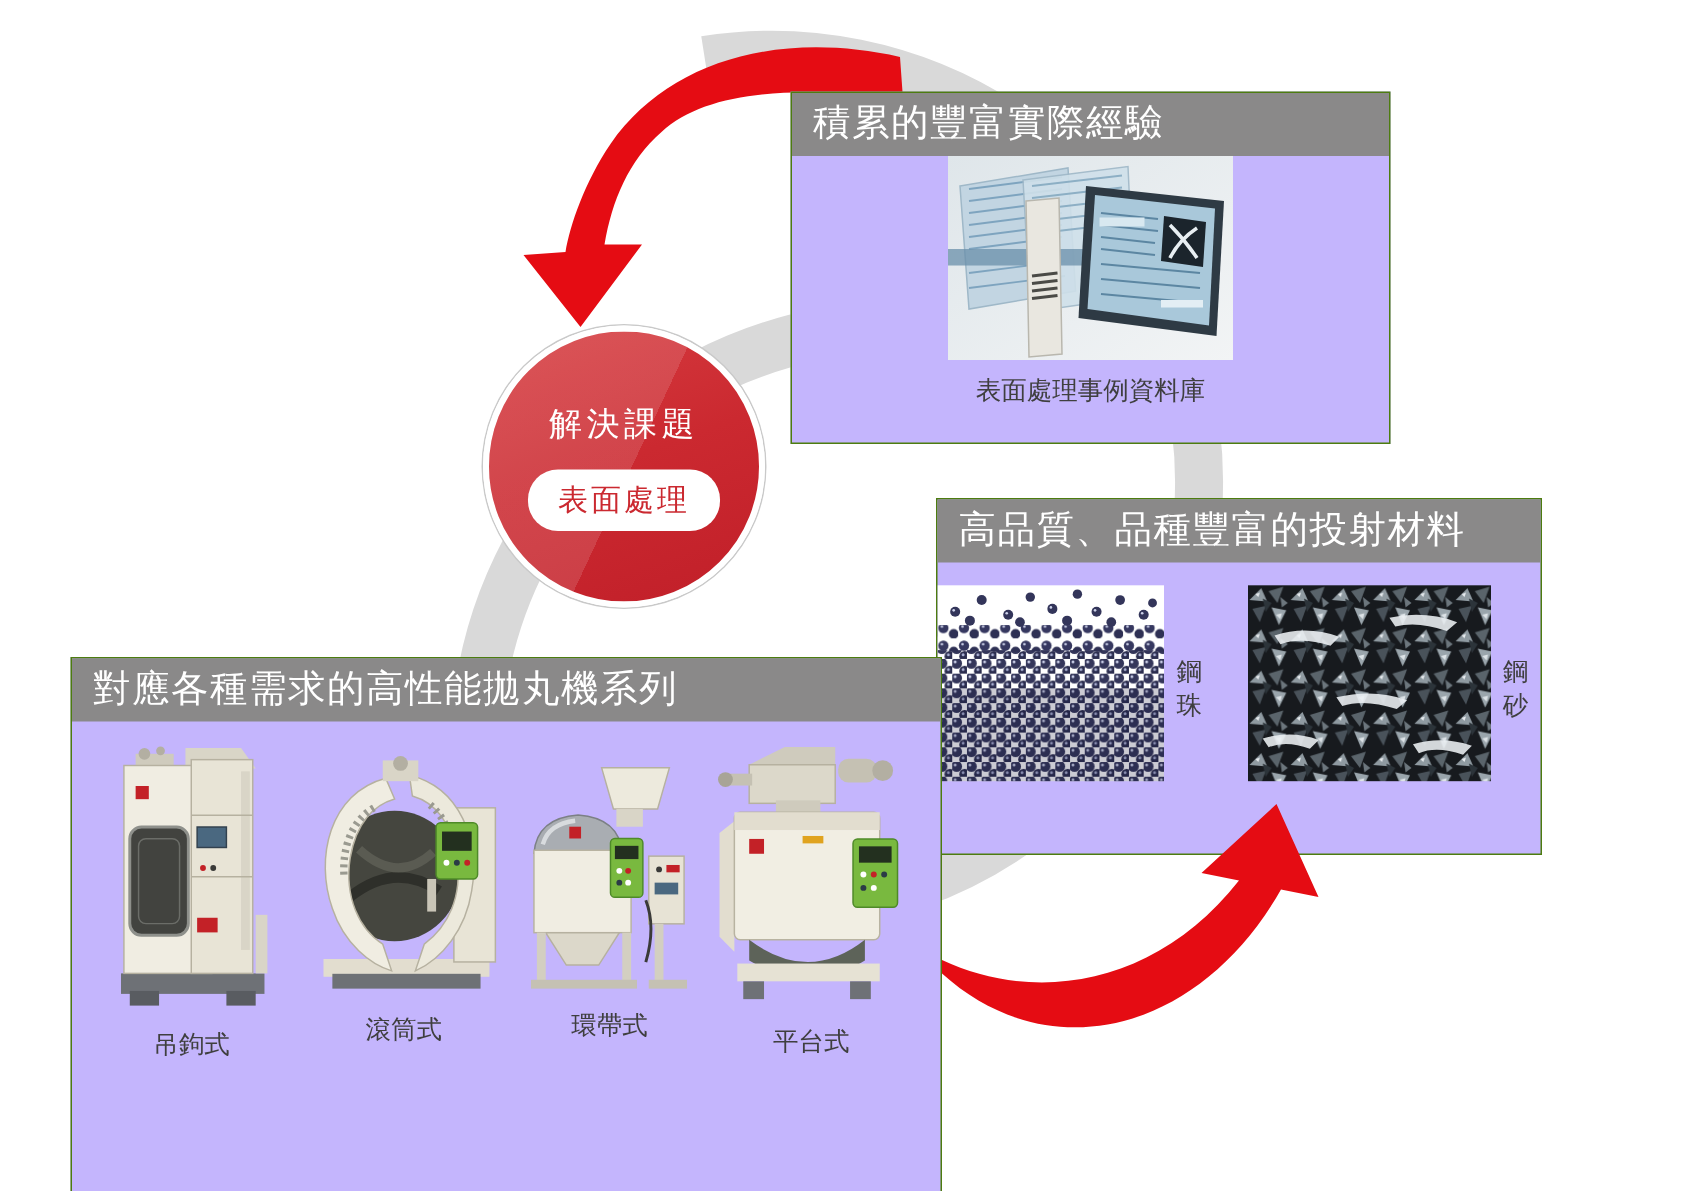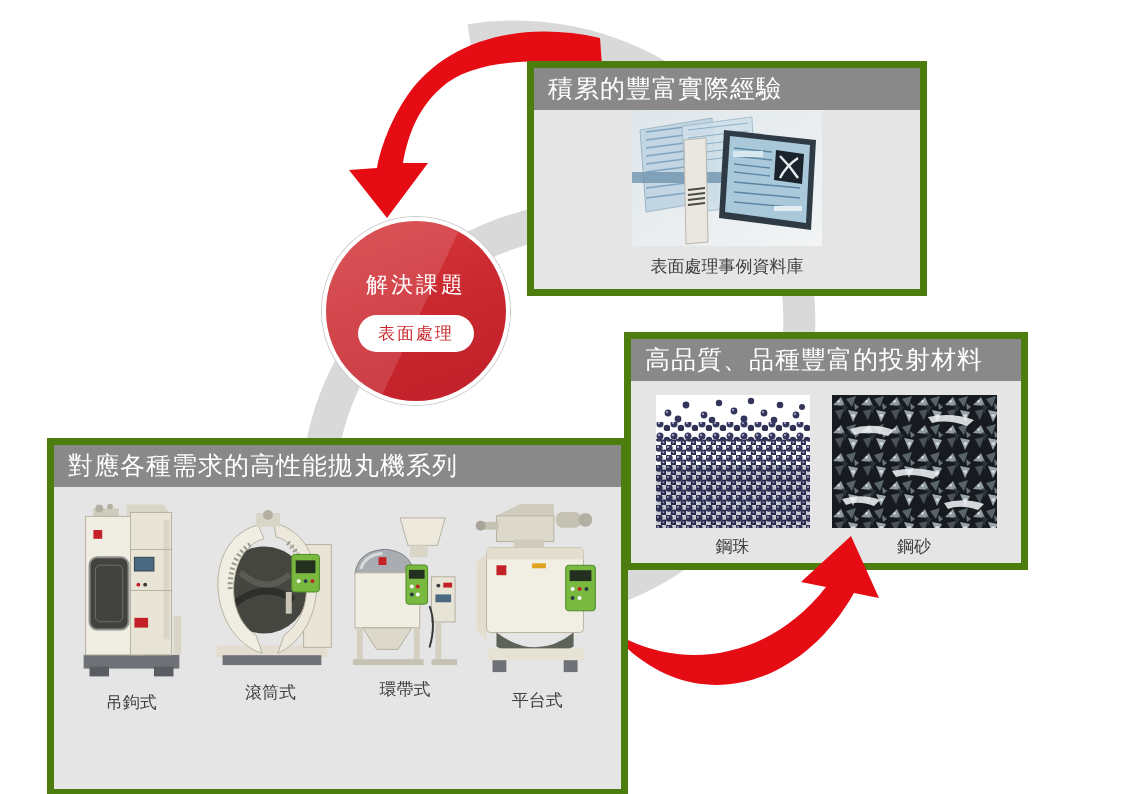--- a/index.html
+++ b/index.html
@@ -1,43 +1,43 @@
 <!DOCTYPE html>
 <html><head>
 <meta charset="utf-8">
 <style>
   html,body{margin:0;padding:0;background:#ffffff;}
   .canvas{position:relative;width:1122px;height:794px;background:#fff;overflow:hidden;
           font-family:"Liberation Sans","DejaVu Sans",sans-serif;}
   svg.layer{position:absolute;left:0;top:0;width:1122px;height:794px;}
   .arcs{z-index:0;}
   .arrow-top{z-index:1;}
-  .panel{position:absolute;background:#e5e5e5;border:7px solid #4d7c0f;z-index:2;box-sizing:border-box;}
+  .panel{position:absolute;background:#c4b5fd;border:1px solid #4d7c0f;z-index:2;box-sizing:border-box;}
   .panel-header{background:#8a8989;color:#fff;font-size:25px;letter-spacing:1px;
                 padding:7px 0 7px 14px;line-height:1.1;white-space:nowrap;overflow:hidden;}
   .panel-top{left:527px;top:61px;width:400px;height:235px;}
   .panel-right{left:624px;top:332px;width:404px;height:238px;}
   .panel-bottom{left:47px;top:438px;width:581px;height:358px;}
   .caption{color:#3f3f3f;font-size:17px;text-align:center;}
   .top-body{display:flex;flex-direction:column;align-items:center;}
   .top-body .caption{margin-top:9px;}
   .right-body{display:flex;justify-content:center;gap:22px;padding-top:14px;}
-  .figure{display:flex;flex-direction:column;align-items:center;}
+  .figure{display:flex;flex-direction:row;align-items:center;}
   .figure .caption{margin-top:7px;}
   .bottom-body{display:flex;justify-content:space-evenly;align-items:flex-end;padding:6px 8px 0 8px;}
   .machine-fig{display:flex;flex-direction:column;align-items:center;justify-content:center;height:228px;}
   .machine-fig .caption{margin-top:9px;}
   .hub{position:absolute;left:322px;top:217px;width:188px;height:188px;border-radius:50%;
        background:linear-gradient(160deg,#d63c40 0%,#cb2930 48%,#c11f29 100%);
        border:4px solid #fff;box-shadow:0 0 0 1px #c9c9c9;z-index:3;
        display:flex;flex-direction:column;align-items:center;justify-content:center;gap:15px;box-sizing:border-box;}
   .hub::before{content:"";position:absolute;inset:0;border-radius:50%;
        background:linear-gradient(115deg,rgba(255,255,255,.13) 0 52%,rgba(255,255,255,0) 52%);}
   .hub-title{position:relative;color:#fff;font-size:22px;letter-spacing:3px;text-align:center;}
-  .hub-pill{position:relative;background:#fff;color:#cb2930;font-size:17px;letter-spacing:2px;
+  .hub-pill{position:relative;background:#fff;color:#cb2930;font-size:20px;letter-spacing:2px;
        padding:7px 20px;border-radius:20px;}
   .arrow-bottom{z-index:5;}
   .photo{display:block;}
 </style>
 </head>
 <body>
 
 <div class="canvas">
 
   <svg class="layer arcs" viewBox="0 0 1122 794">

